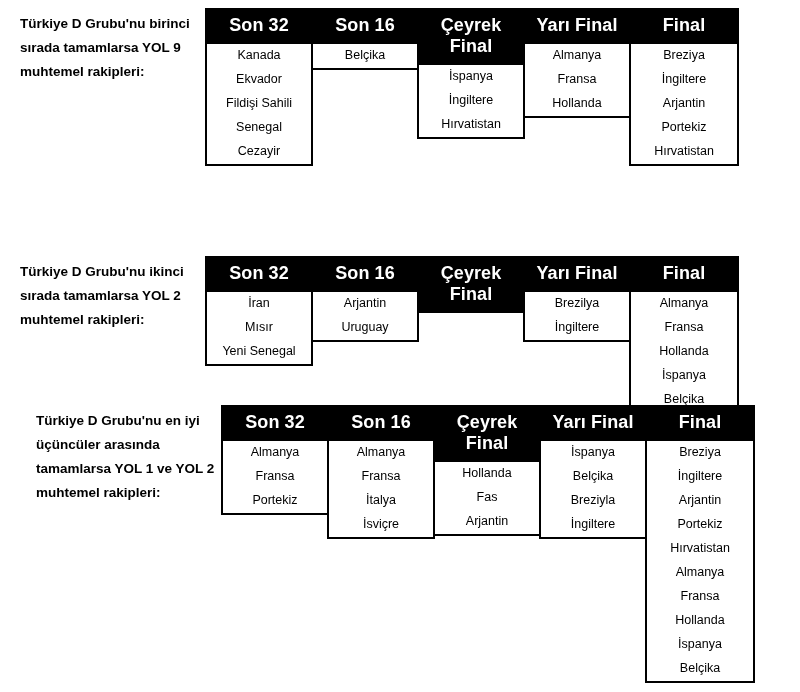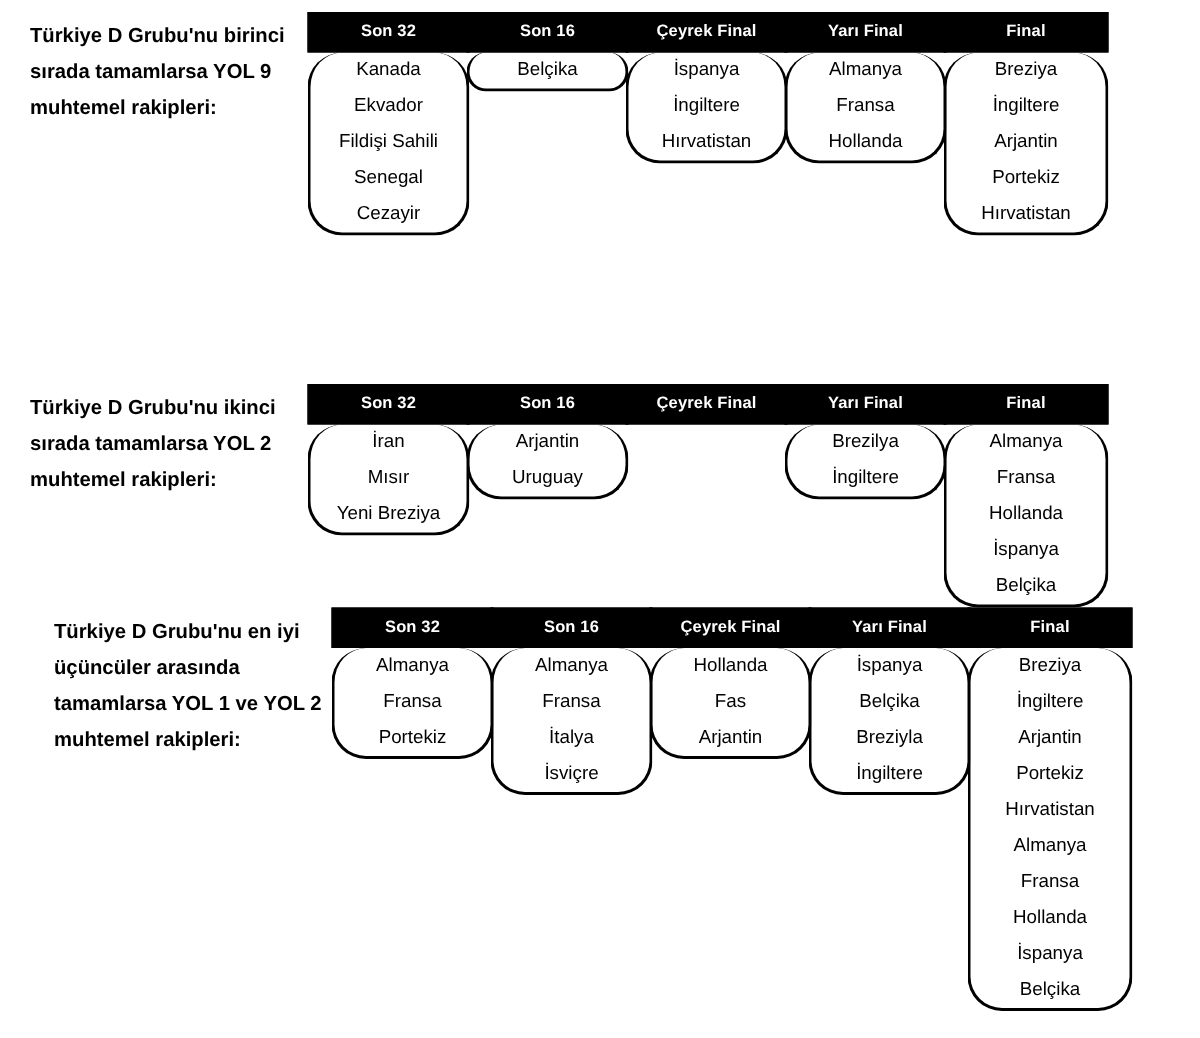--- a/index.html
+++ b/index.html
@@ -40,34 +40,33 @@
     align-items: flex-start;
   }
   .col {
     display: flex;
     flex-direction: column;
     margin-right: -2px;
   }
   .col .head {
     background: #000000;
     color: #ffffff;
-    font-size: 11px;
+    font-size: 18px;
     font-weight: bold;
     text-align: center;
     padding: 5px 0 6px 0;
     border: 2px solid #000000;
     box-sizing: border-box;
     letter-spacing: 0.1px;
   }
   .col .body {
     border-left: 2px solid #000000;
     border-right: 2px solid #000000;
     border-bottom: 2px solid #000000;
     box-sizing: border-box;
-    border-radius: 23px;
   }
   .cell {
     font-size: 12.5px;
     text-align: center;
     padding: 3px 6px 4px 6px;
     line-height: 17px;
     white-space: nowrap;
     color: #000;
   }
   
@@ -142,21 +141,21 @@
 
   <div class="block b2">
     <div class="caption">Türkiye D Grubu'nu ikinci sırada tamamlarsa YOL 2 muhtemel rakipleri:</div>
     <div class="table-wrap">
 
       <div class="col">
         <div class="head w-son32">Son 32</div>
         <div class="body w-son32">
           <div class="cell">İran</div>
           <div class="cell">Mısır</div>
-          <div class="cell">Yeni Breziya</div>
+          <div class="cell">Yeni Senegal</div>
         </div>
       </div>
 
       <div class="col">
         <div class="head w-son16">Son 16</div>
         <div class="body w-son16">
           <div class="cell">Arjantin</div>
           <div class="cell">Uruguay</div>
         </div>
       </div>

